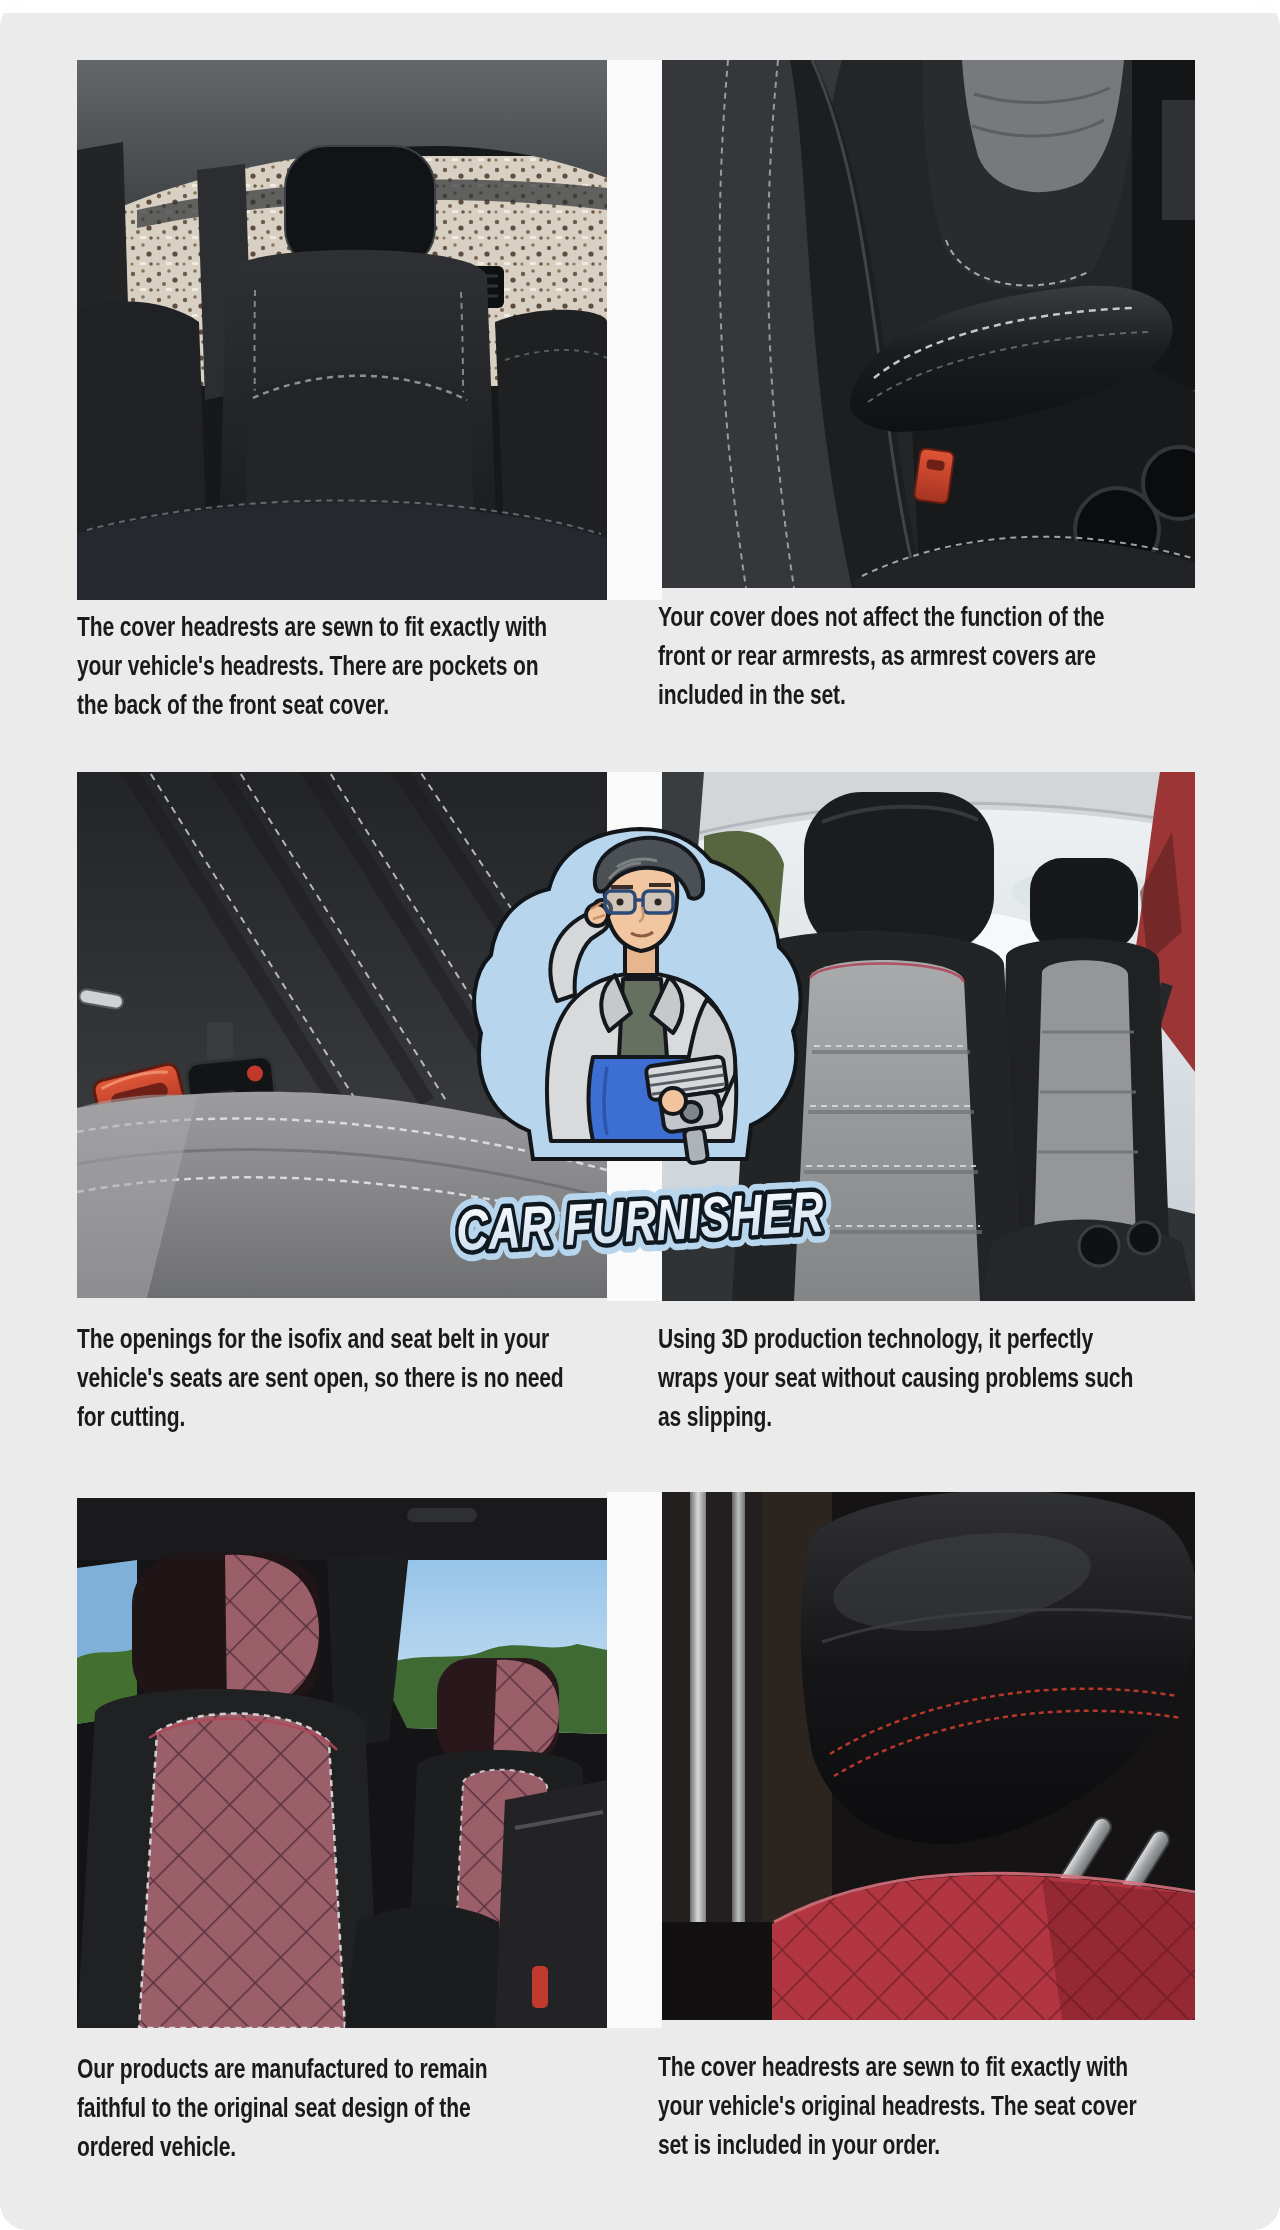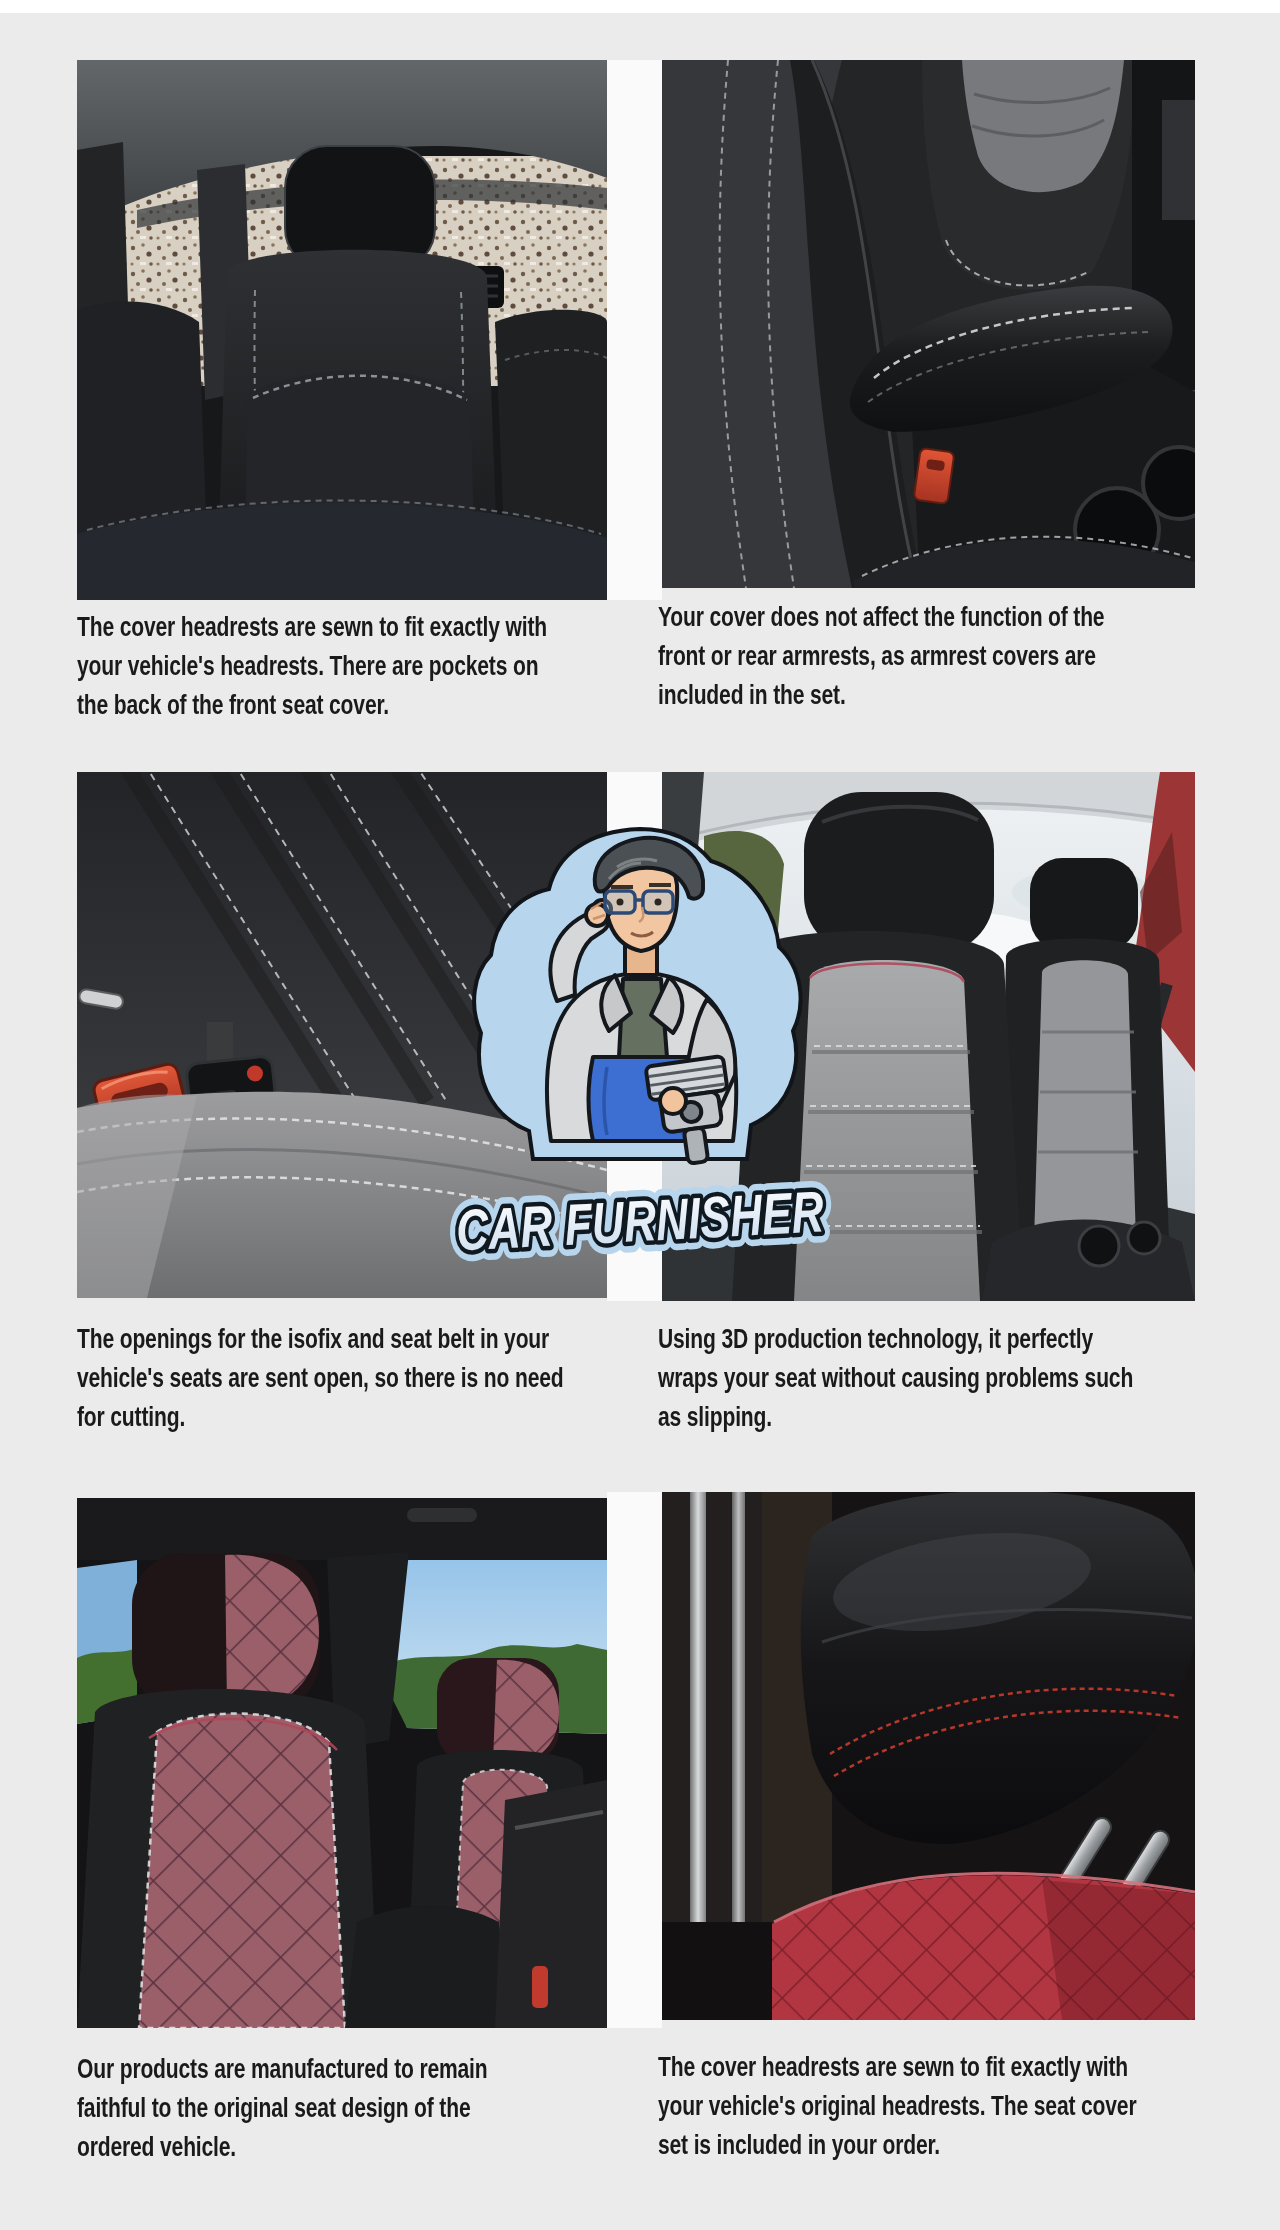--- a/index.html
+++ b/index.html
@@ -1,17 +1,17 @@
 <!DOCTYPE html>
 <html><head>
 <meta charset="utf-8">
 <style>
   html,body{margin:0;padding:0;}
   body{font-family:"Liberation Sans","DejaVu Sans",sans-serif;background:#ffffff;}
-  .page{position:relative;width:1280px;height:2230px;background:#ebebeb;overflow:hidden;}
+  .page{position:relative;width:1280px;height:2230px;background:#ebebeb;overflow:hidden;border-radius:27px;}
   .top-strip{position:absolute;left:0;top:0;width:1280px;height:13px;background:#ffffff;}
   .gap-strip{position:absolute;background:#fafafa;}
   figure.photo{position:absolute;margin:0;padding:0;overflow:hidden;background:#1a1a1c;}
   figure.photo svg{display:block;width:100%;height:100%;}
   .caption{
     position:absolute;
     width:680px;
     transform:scaleX(0.78);
     transform-origin:left top;
     font-weight:700;

